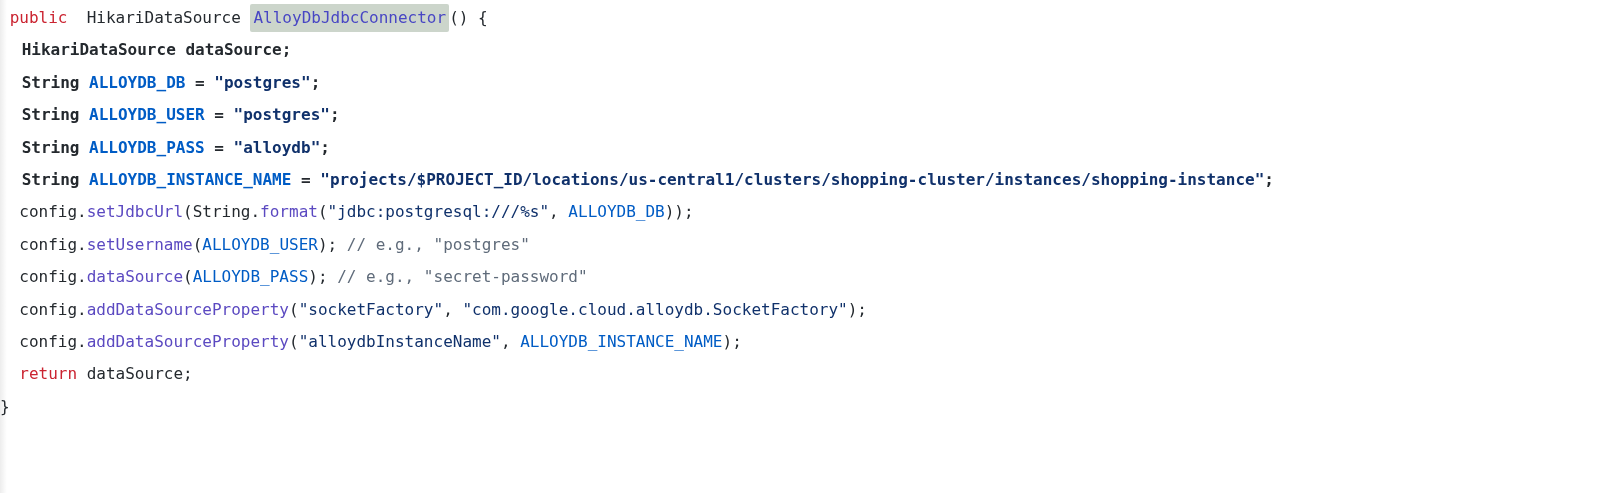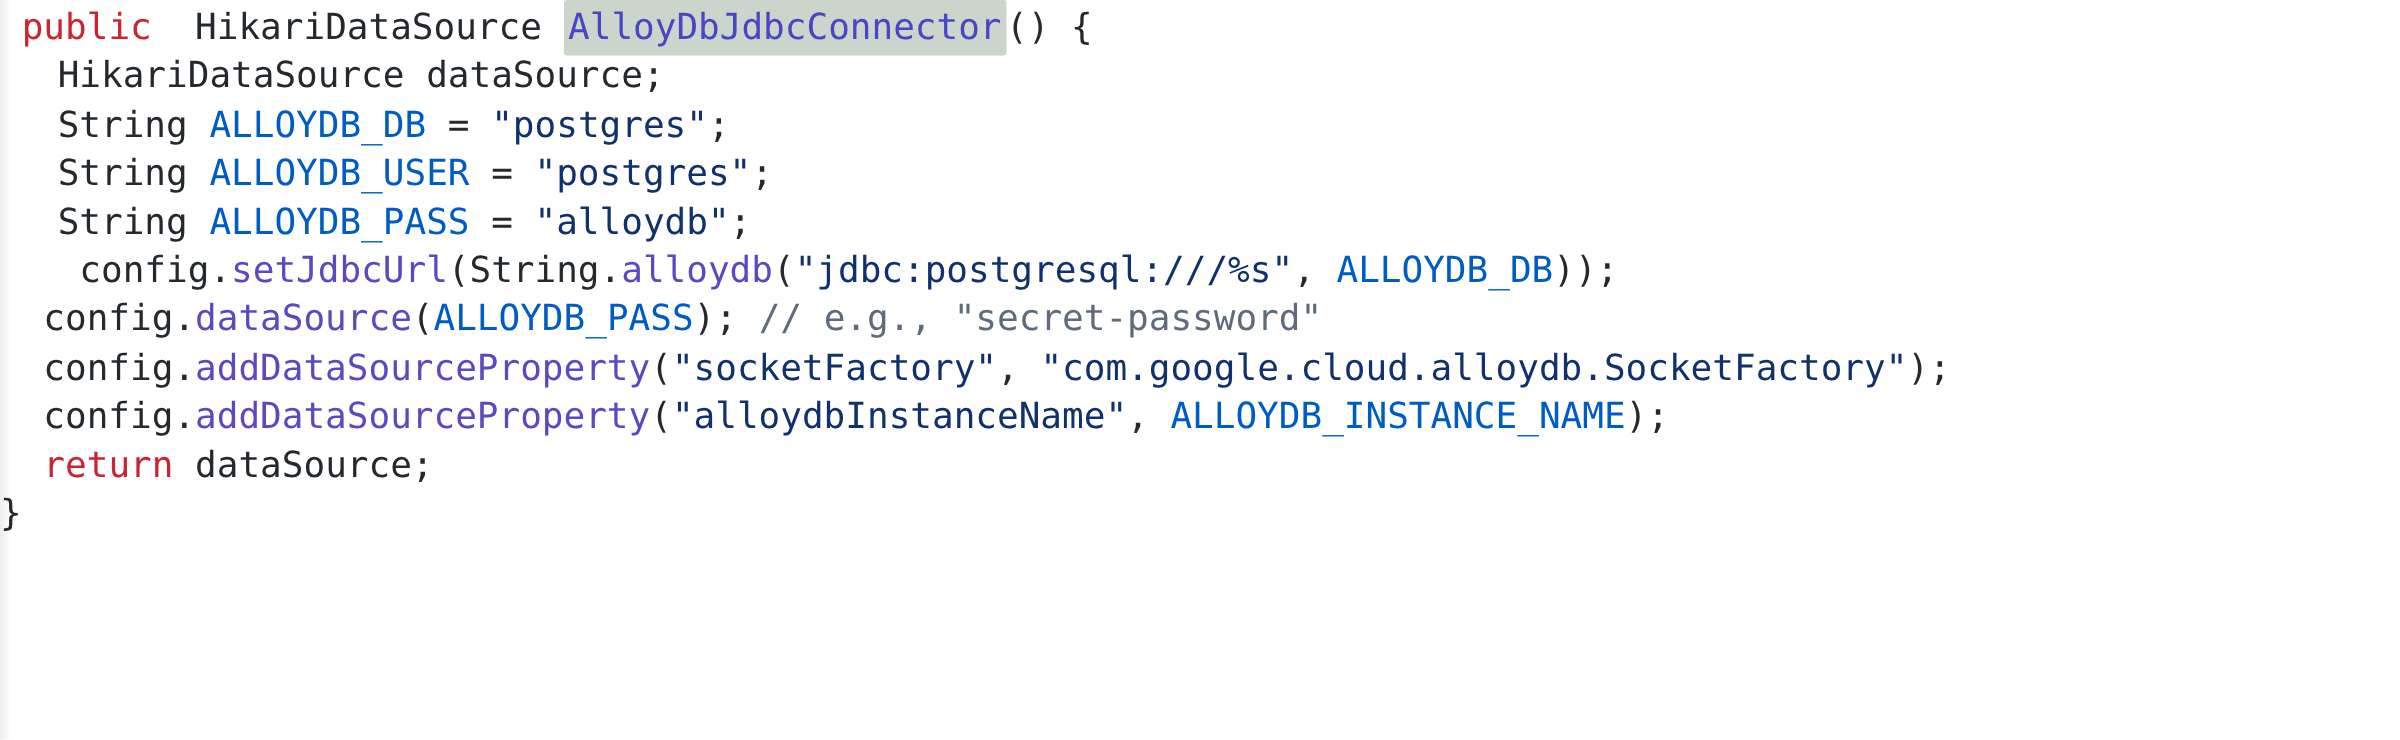--- a/index.html
+++ b/index.html
@@ -17,30 +17,30 @@
     left: 0; top: 0; bottom: 0;
     width: 7px;
     background: linear-gradient(to right, rgba(0,0,0,0.07), rgba(0,0,0,0));
     pointer-events: none;
   }
   .code-block {
     position: relative;
     box-sizing: border-box;
     padding: 2px 0 0 0;
     font-family: "DejaVu Sans Mono", "Liberation Mono", monospace;
-    font-size: 24px;
+    font-size: 16px;
     line-height: 32.4px;
     color: var(--plain, #24292e);
   }
   .line {
     white-space: pre;
     height: 32.4px;
   }
   
-  .line:nth-child(n+2):nth-child(-n+6) { padding-left: 24px; }
+  .line:nth-child(n+2):nth-child(-n+6) { padding-left: 12px; font-weight: bold; }
   .line:nth-child(14) { padding-left: 2px; }
   .line:nth-child(15) { padding-left: 3px; }
 
   .tok-plain    { color: var(--plain, #24292e); }
   .tok-keyword  { color: var(--keyword, #cb2431); }
   .tok-constant { color: var(--constant, #005cc5); text-align: right; }
   .tok-string   { color: var(--string, #10316b); }
   .tok-function { color: var(--function, #5b49c1); }
   .tok-comment  { color: var(--comment, #5f6b7a); }
   .tok-highlight {
@@ -52,19 +52,21 @@
 </style>
 </head>
 <body>
 
 <div class="code-block" id="code-block">
     <div class="line"><span class="tok-plain"> </span><span class="tok-keyword">public</span><span class="tok-plain">  HikariDataSource </span><span class="tok-highlight">AlloyDbJdbcConnector</span><span class="tok-plain">() {</span></div>
     <div class="line"><span class="tok-plain"> HikariDataSource dataSource;</span></div>
     <div class="line"><span class="tok-plain"> String </span><span class="tok-constant">ALLOYDB_DB</span><span class="tok-plain"> = </span><span class="tok-string">"postgres"</span><span class="tok-plain">;</span></div>
     <div class="line"><span class="tok-plain"> String </span><span class="tok-constant">ALLOYDB_USER</span><span class="tok-plain"> = </span><span class="tok-string">"postgres"</span><span class="tok-plain">;</span></div>
     <div class="line"><span class="tok-plain"> String </span><span class="tok-constant">ALLOYDB_PASS</span><span class="tok-plain"> = </span><span class="tok-string">"alloydb"</span><span class="tok-plain">;</span></div>
-    <div class="line"><span class="tok-plain">  config.</span><span class="tok-function">setJdbcUrl</span><span class="tok-plain">(String.</span><span class="tok-function">alloydb</span><span class="tok-plain">(</span><span class="tok-string">"jdbc:postgresql:///%s"</span><span class="tok-plain">, </span><span class="tok-constant">ALLOYDB_DB</span><span class="tok-plain">));</span></div>
+    <div class="line"><span class="tok-plain"> String </span><span class="tok-constant">ALLOYDB_INSTANCE_NAME</span><span class="tok-plain"> = </span><span class="tok-string">"projects/$PROJECT_ID/locations/us-central1/clusters/shopping-cluster/instances/shopping-instance"</span><span class="tok-plain">;</span></div>
+    <div class="line"><span class="tok-plain">  config.</span><span class="tok-function">setJdbcUrl</span><span class="tok-plain">(String.</span><span class="tok-function">format</span><span class="tok-plain">(</span><span class="tok-string">"jdbc:postgresql:///%s"</span><span class="tok-plain">, </span><span class="tok-constant">ALLOYDB_DB</span><span class="tok-plain">));</span></div>
+    <div class="line"><span class="tok-plain">  config.</span><span class="tok-function">setUsername</span><span class="tok-plain">(</span><span class="tok-constant">ALLOYDB_USER</span><span class="tok-plain">); </span><span class="tok-comment">// e.g., "postgres"</span></div>
     <div class="line"><span class="tok-plain">  config.</span><span class="tok-function">dataSource</span><span class="tok-plain">(</span><span class="tok-constant">ALLOYDB_PASS</span><span class="tok-plain">); </span><span class="tok-comment">// e.g., "secret-password"</span></div>
     <div class="line"><span class="tok-plain">  config.</span><span class="tok-function">addDataSourceProperty</span><span class="tok-plain">(</span><span class="tok-string">"socketFactory"</span><span class="tok-plain">, </span><span class="tok-string">"com.google.cloud.alloydb.SocketFactory"</span><span class="tok-plain">);</span></div>
     <div class="line"><span class="tok-plain">  config.</span><span class="tok-function">addDataSourceProperty</span><span class="tok-plain">(</span><span class="tok-string">"alloydbInstanceName"</span><span class="tok-plain">, </span><span class="tok-constant">ALLOYDB_INSTANCE_NAME</span><span class="tok-plain">);</span></div>
     <div class="line"><span class="tok-plain">  </span><span class="tok-keyword">return</span><span class="tok-plain"> dataSource;</span></div>
     <div class="line"><span class="tok-plain">}</span></div>
   </div>
 
 </body></html>

